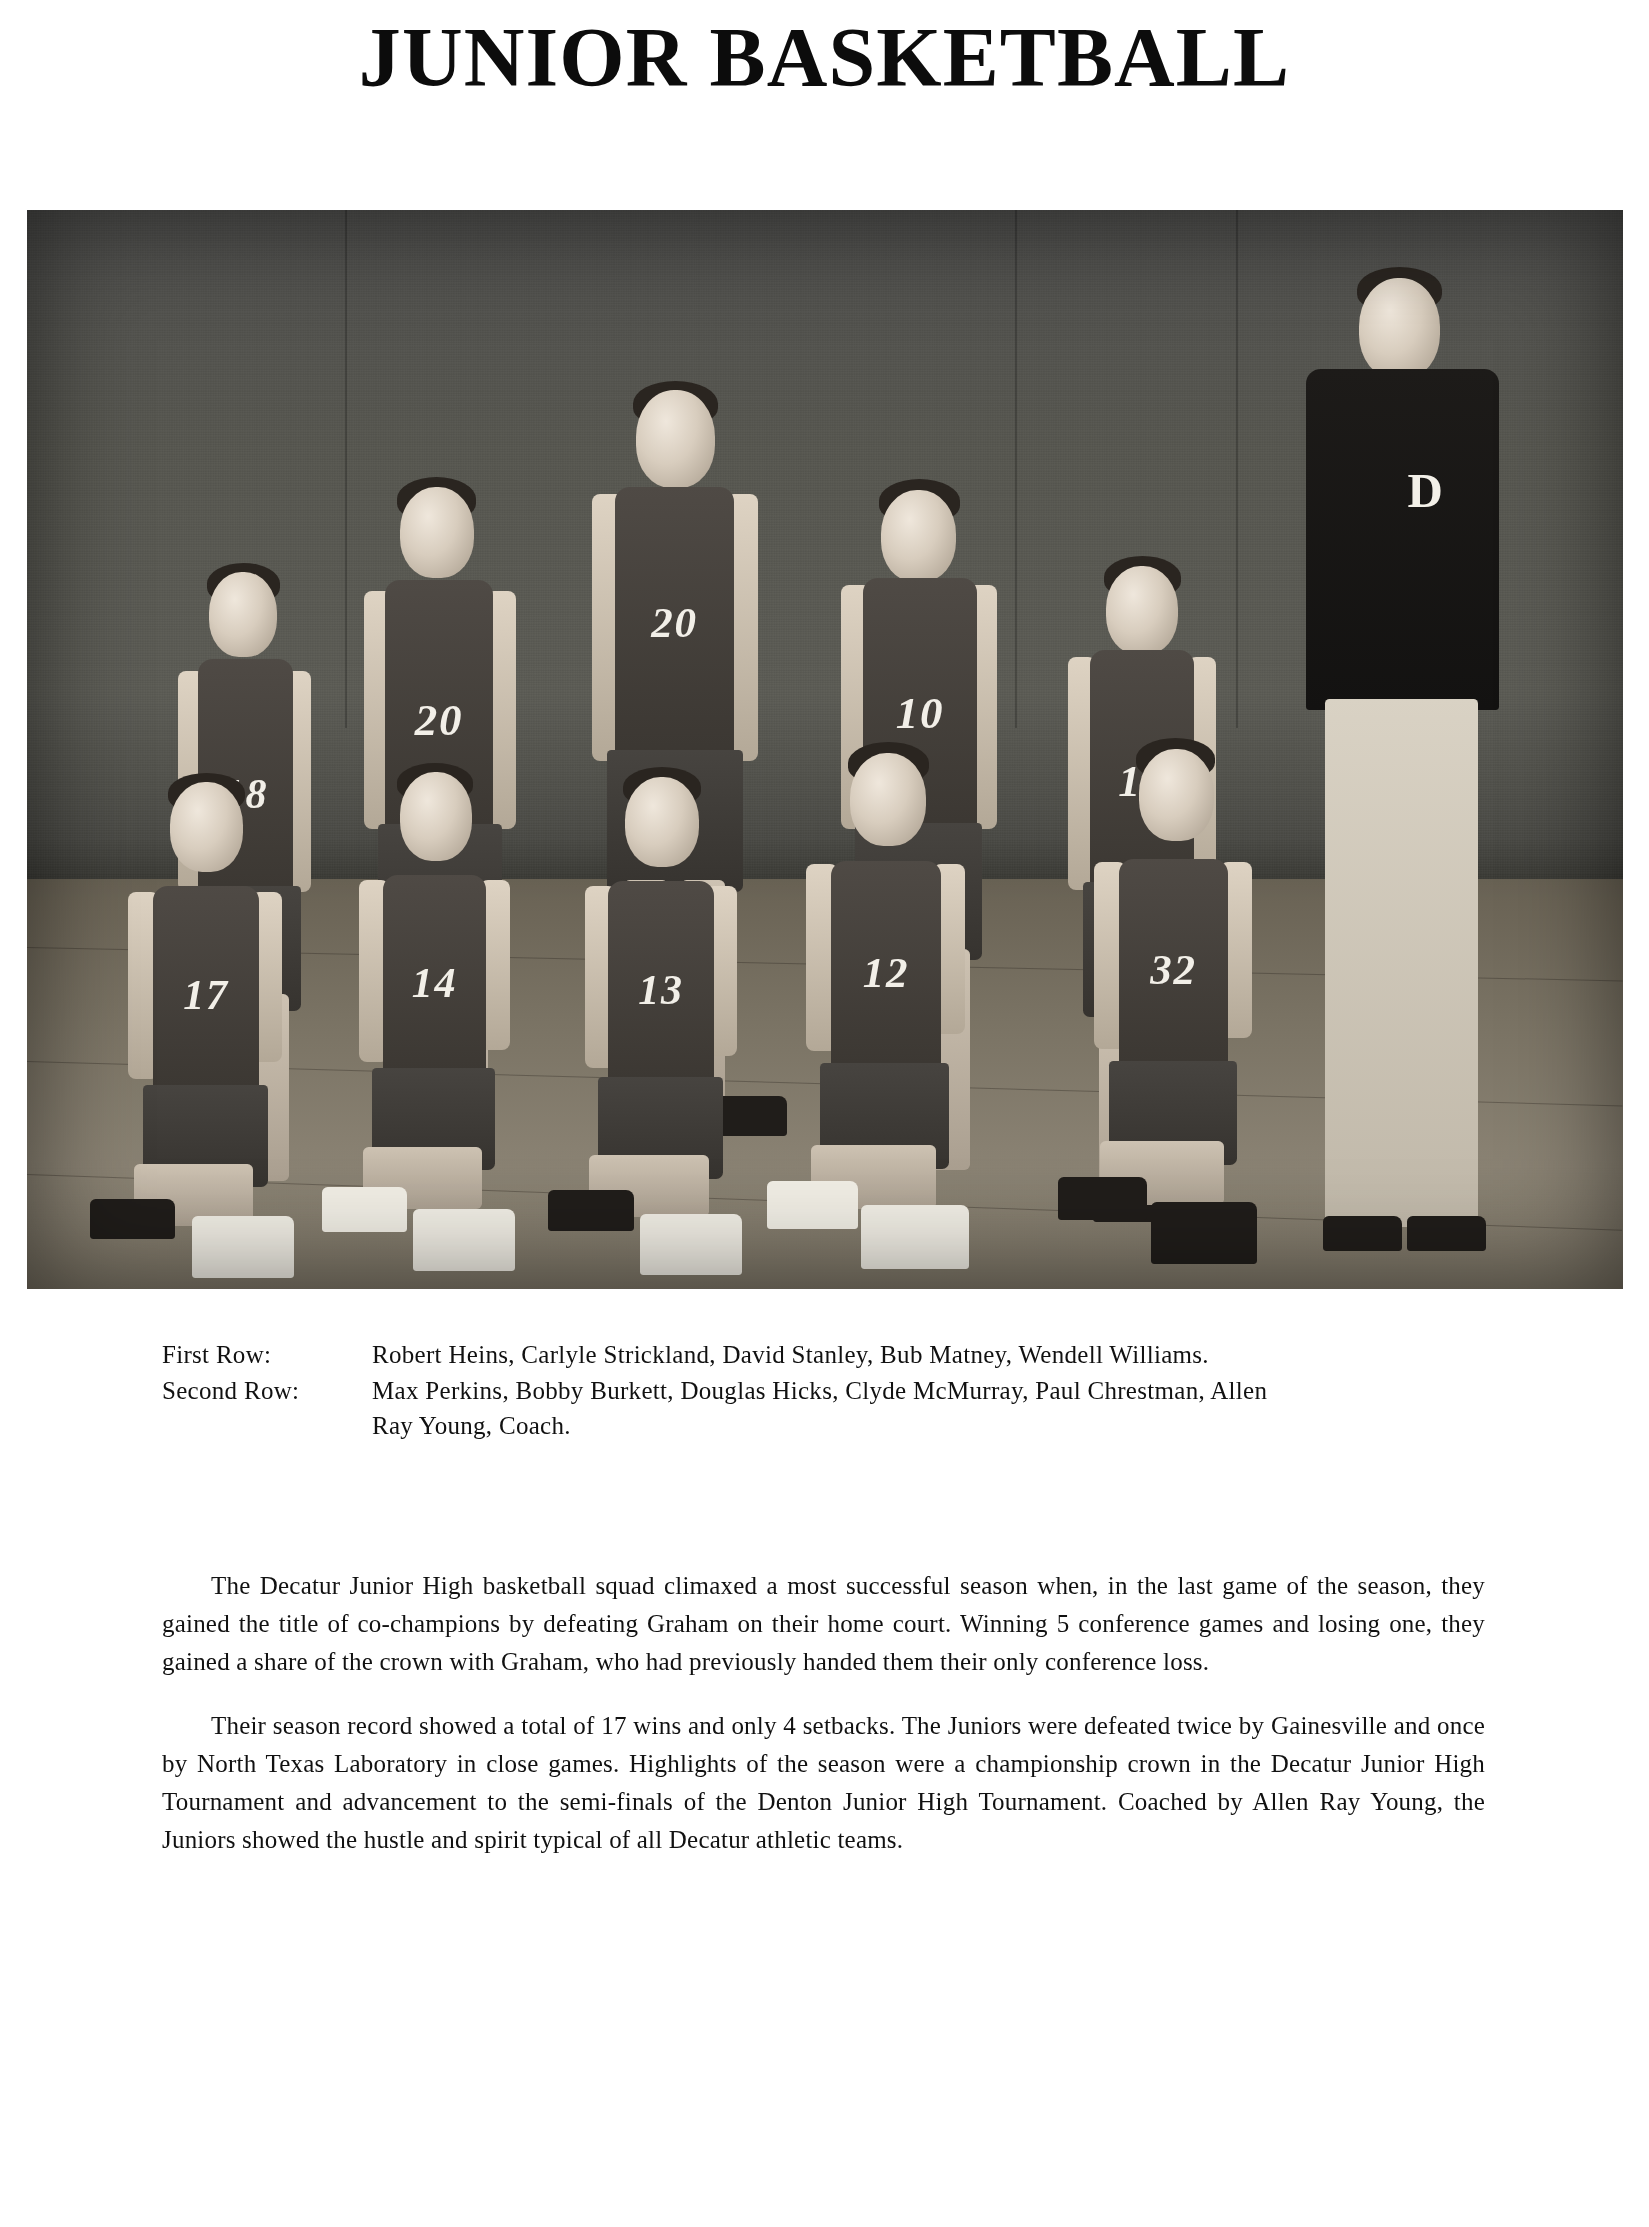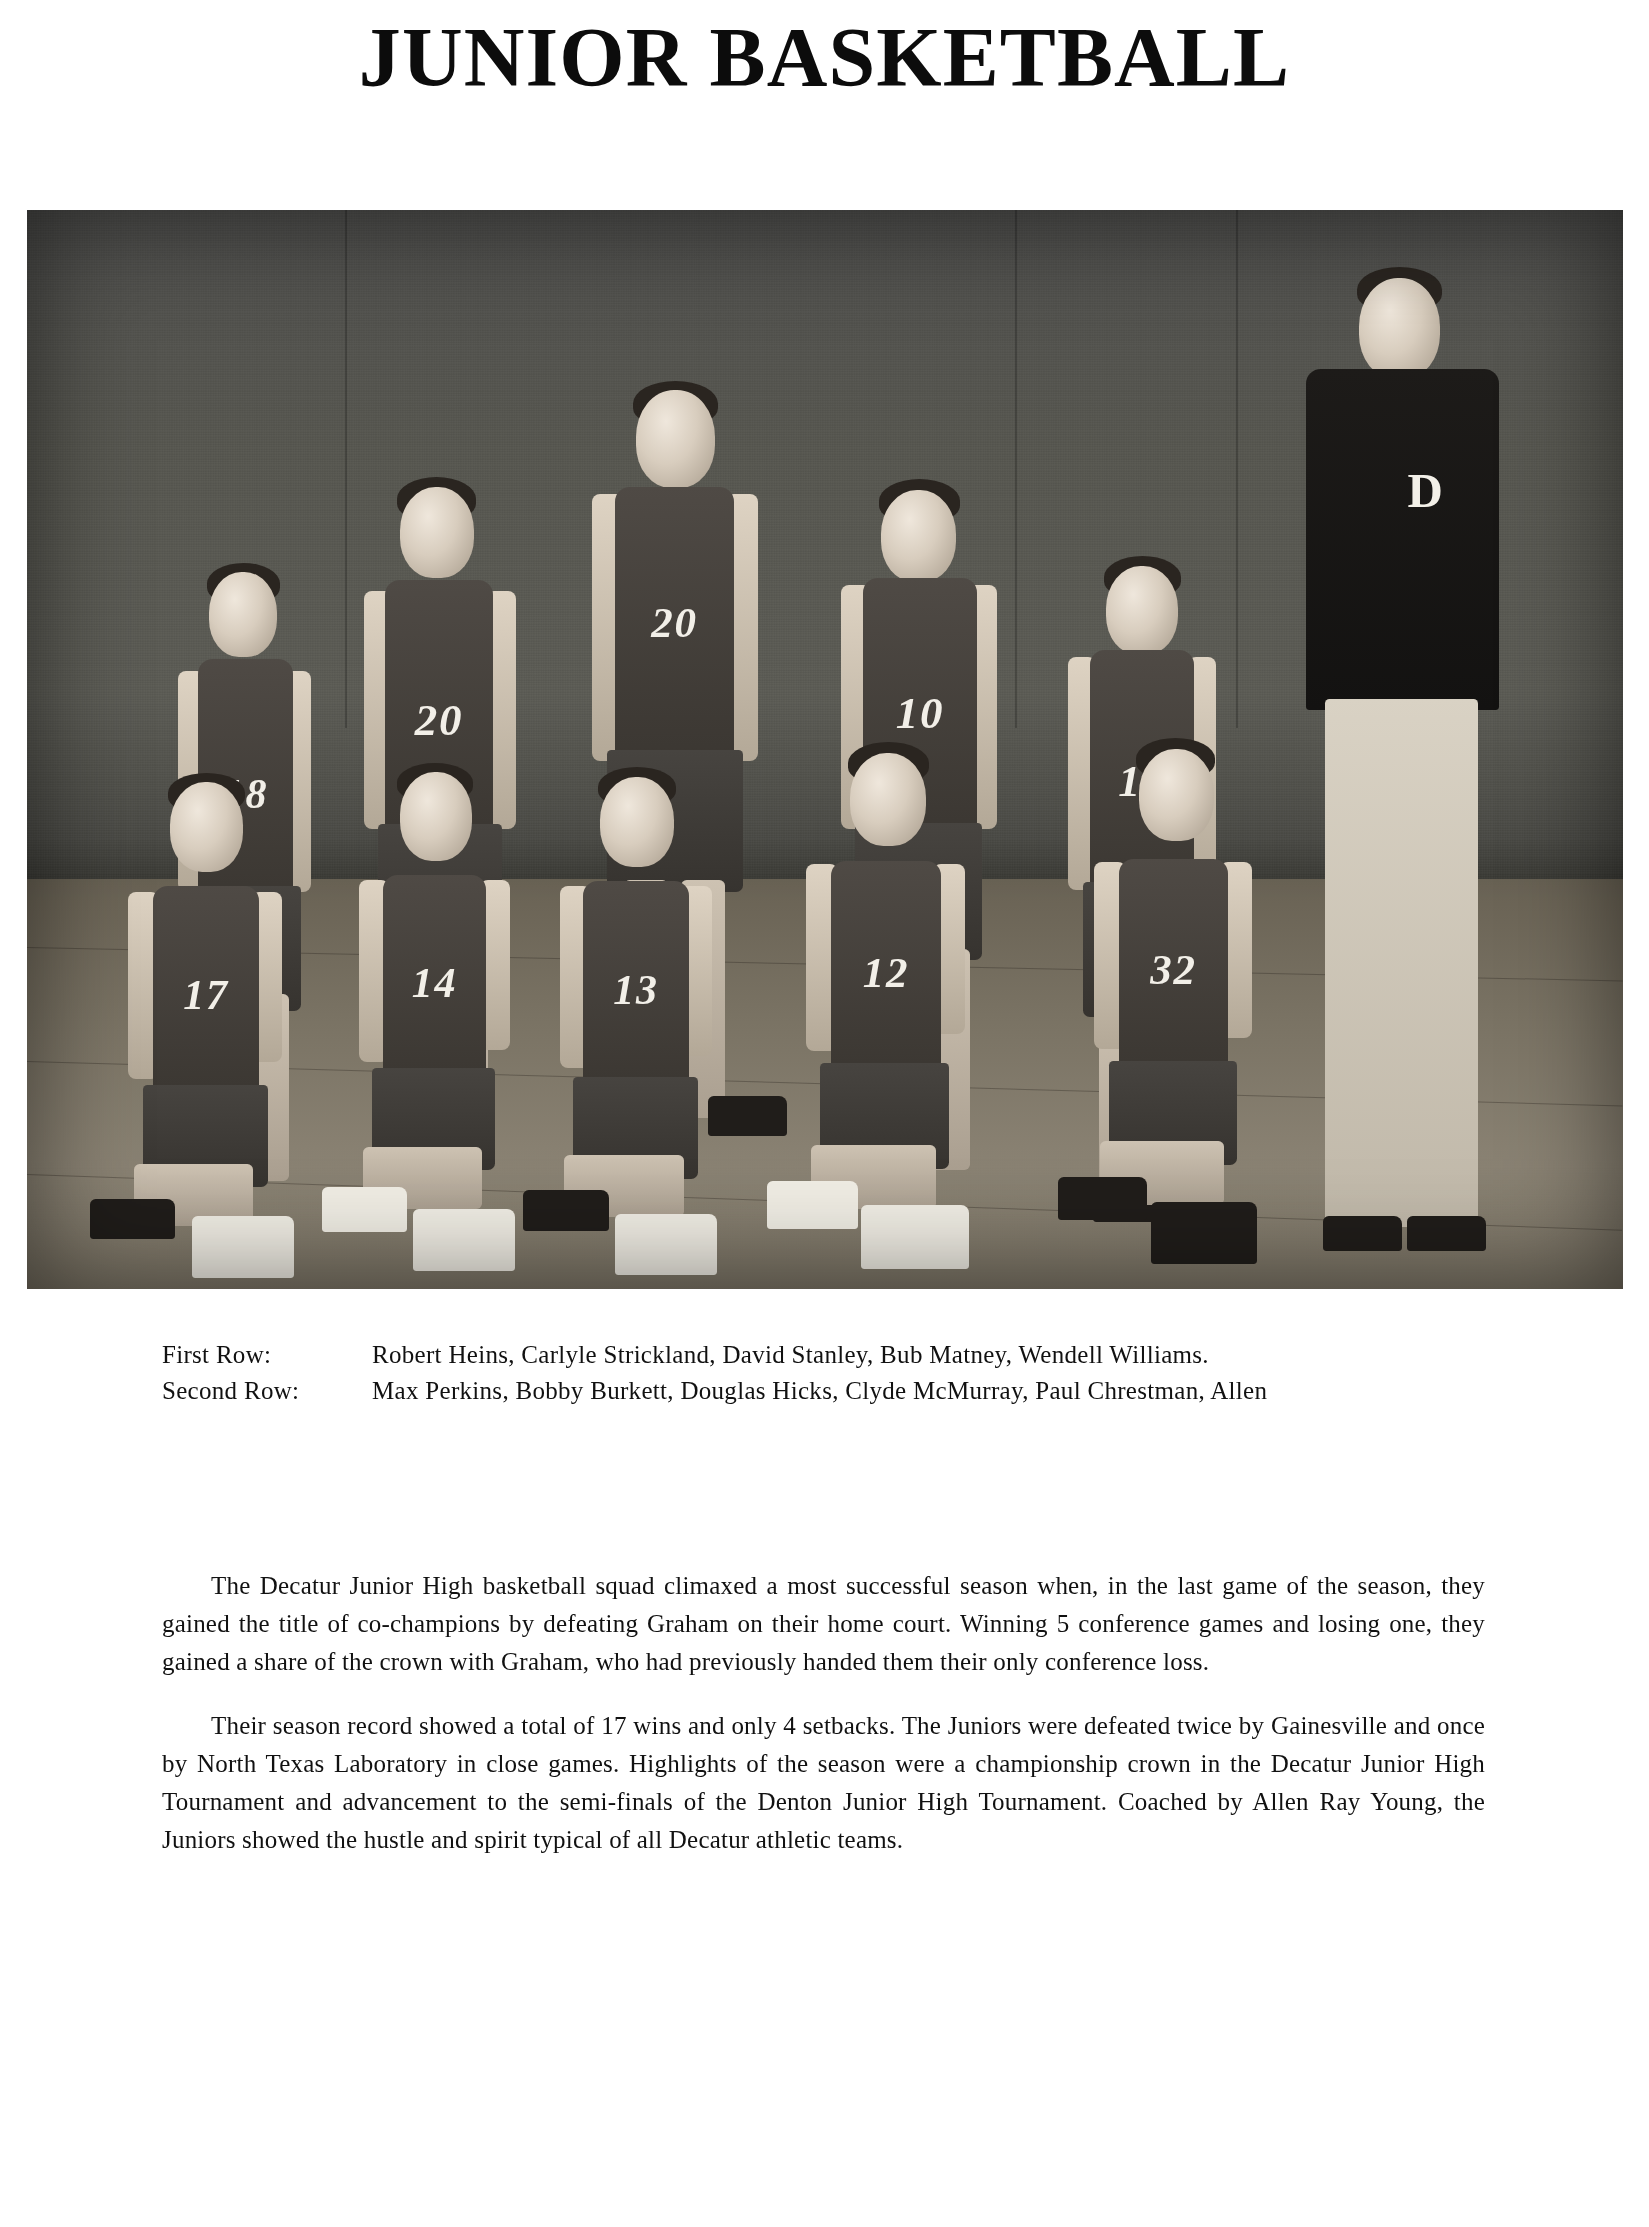--- a/index.html
+++ b/index.html
@@ -318,21 +318,21 @@
       <div class="arm" style="left:152px; top:125px; width:29.5px; height:170px;"></div>
       <div class="jersey" style="left:55px; top:120px; width:103px; height:206px;">
         <div class="num" style="top:84px; font-size:42px;">14</div>
       </div>
       <div class="shorts" style="left:44px; top:313px; width:123px; height:102px;"></div>
       <div class="legs" style="left:35px; top:392px; width:119px; height:62px;"></div>
       <div class="shoe" style="left:85px; top:454px; width:102px; height:62px;"></div>
       <div class="shoe" style="left:-5.7px; top:432px; width:85px; height:45px;"></div>
     </div>
 
-    <div class="player" style="left:503px; width:204px; height:528px;">
+    <div class="player" style="left:528px; width:204px; height:528px;">
       <div class="hair" style="left:68px; top:5.7px; width:78px; height:40px;"></div>
       <div class="head" style="left:70px; top:16px; width:74px; height:90px;"></div>
       <div class="arm" style="left:29.5px; top:125px; width:31px; height:182px;"></div>
       <div class="arm" style="left:151px; top:125px; width:31px; height:170px;"></div>
       <div class="jersey" style="left:53px; top:120px; width:106px; height:208px;">
         <div class="num" style="top:85px; font-size:42px;">13</div>
       </div>
       <div class="shorts" style="left:43px; top:316px; width:125px; height:102px;"></div>
       <div class="legs" style="left:34px; top:394px; width:120px; height:62px;"></div>
       <div class="shoe" style="left:85px; top:453px; width:102px; height:61px;"></div>
@@ -372,20 +372,21 @@
 
   <div class="caption">
     <div class="caption-row">
       <div class="caption-label">First Row:</div>
       <div class="caption-names">Robert Heins, Carlyle Strickland, David Stanley, Bub Matney, Wendell Williams.</div>
     </div>
     <div class="caption-row">
       <div class="caption-label">Second Row:</div>
       <div class="caption-names">Max Perkins, Bobby Burkett, Douglas Hicks, Clyde McMurray, Paul Chrestman, Allen</div>
     </div>
+    <div class="caption-cont">Ray Young, Coach.</div>
   </div>
 
   <div class="body-text">
     <p>The Decatur Junior High basketball squad climaxed a most successful season when, in the last game of the season, they gained the title of co-champions by defeating Graham on their home court. Winning 5 conference games and losing one, they gained a share of the crown with Graham, who had previously handed them their only conference loss.</p>
     <p>Their season record showed a total of 17 wins and only 4 setbacks. The Juniors were defeated twice by Gainesville and once by North Texas Laboratory in close games. Highlights of the season were a championship crown in the Decatur Junior High Tournament and advancement to the semi-finals of the Denton Junior High Tournament. Coached by Allen Ray Young, the Juniors showed the hustle and spirit typical of all Decatur athletic teams.</p>
   </div>
 
 </div>
 
 

